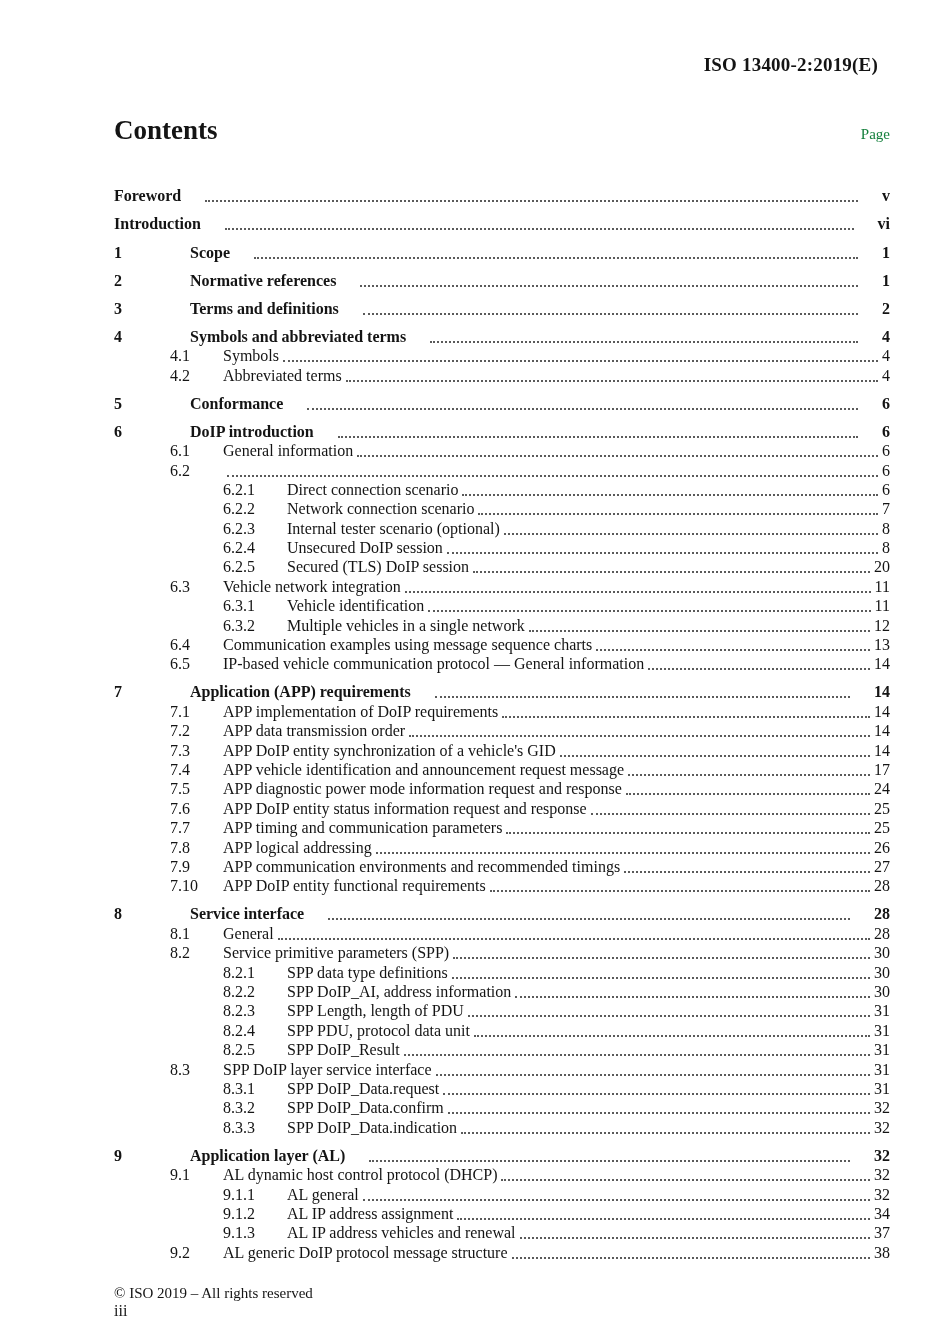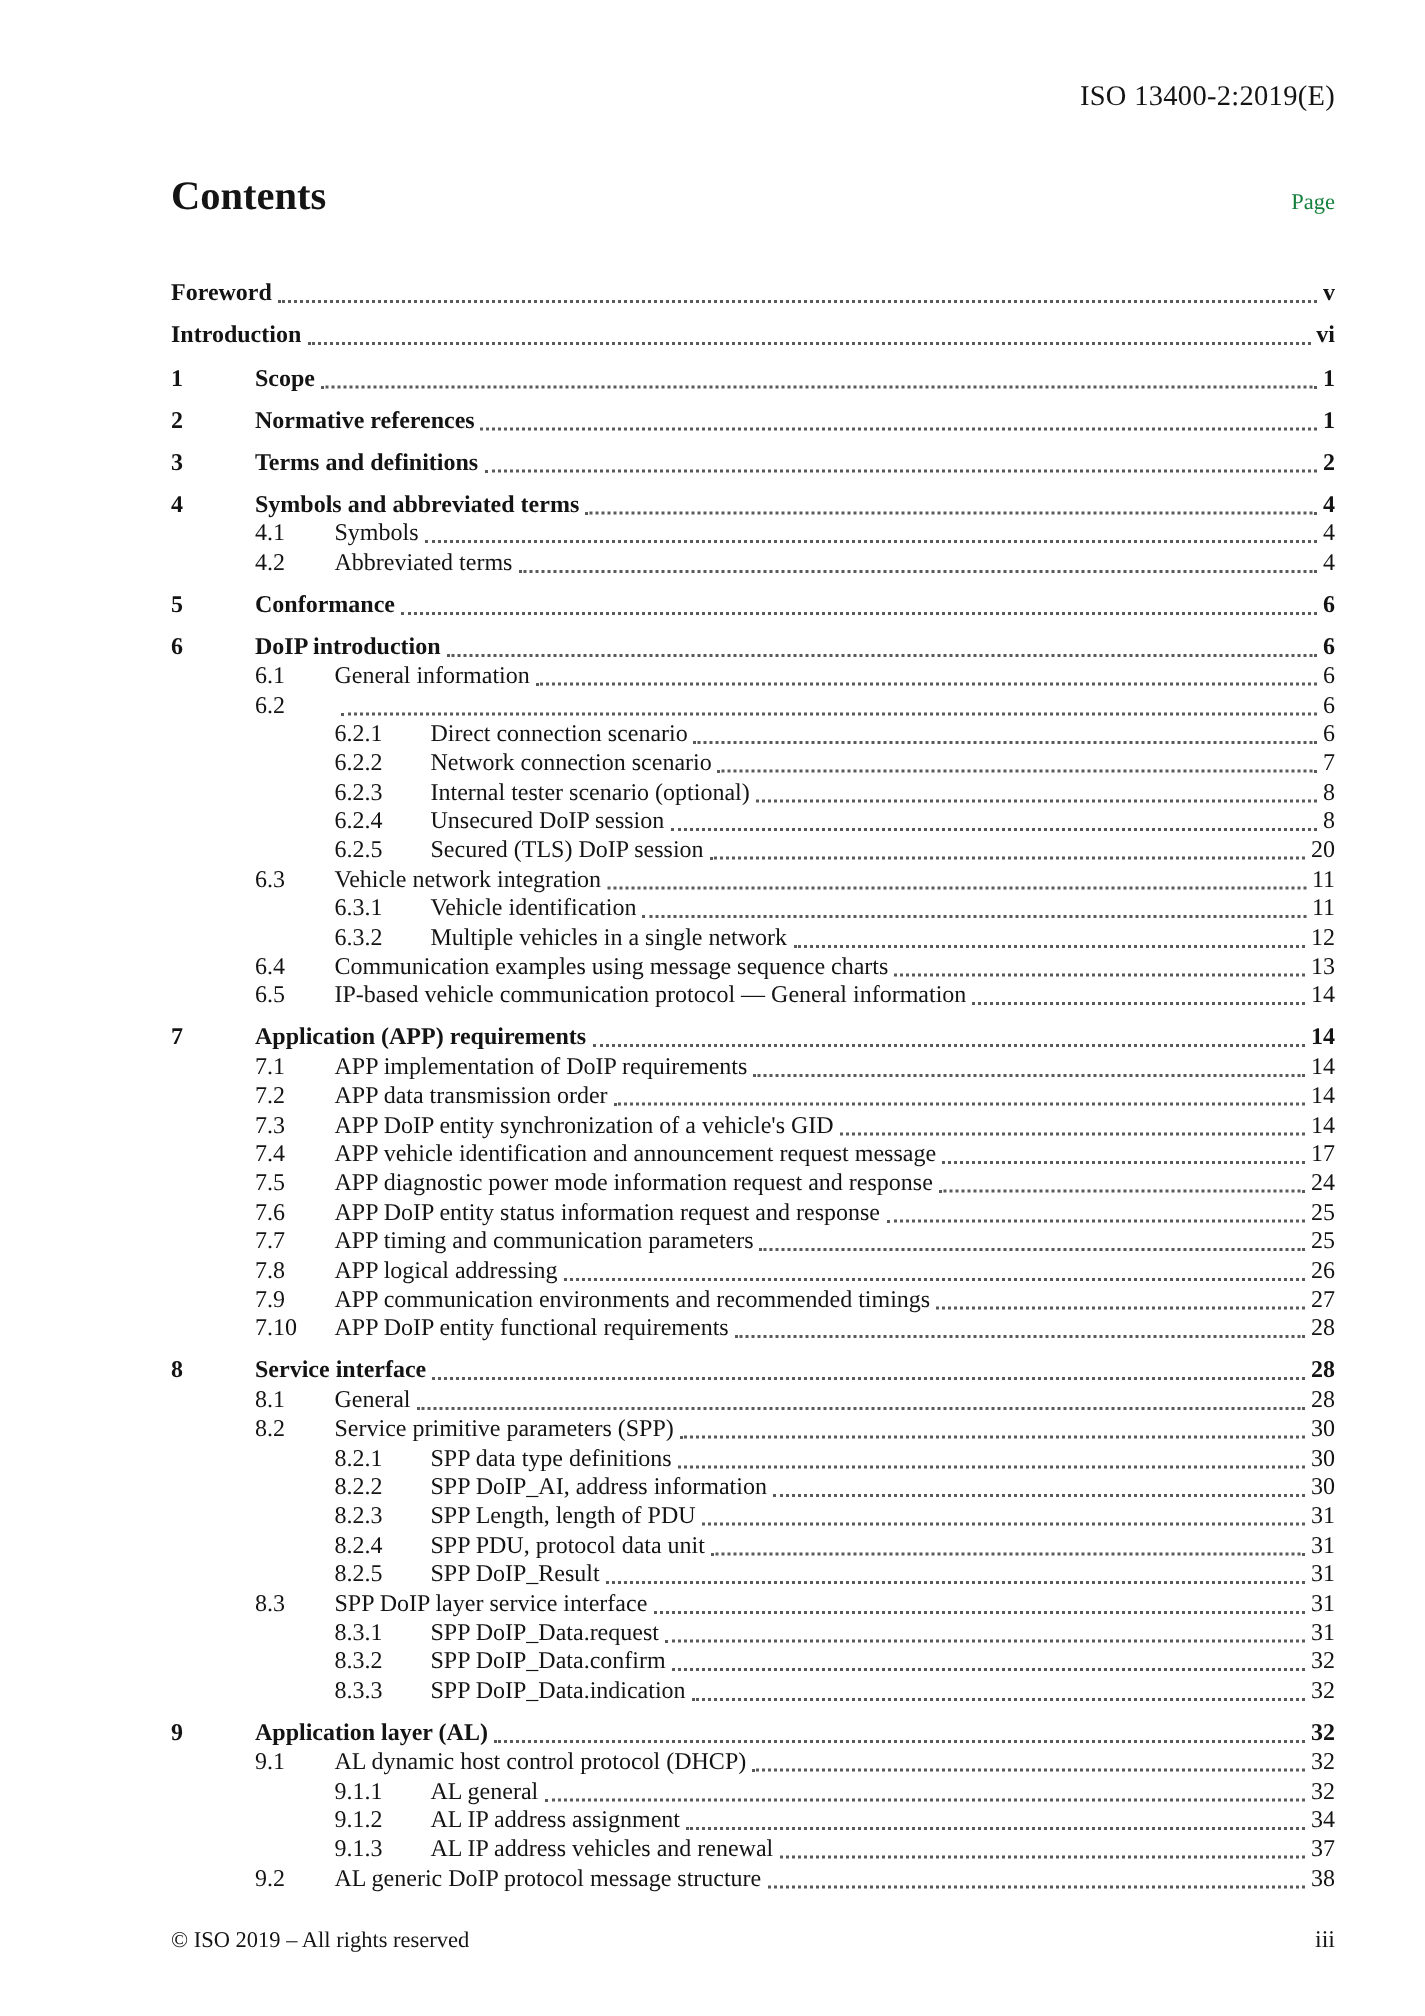--- a/index.html
+++ b/index.html
@@ -4,54 +4,55 @@
 <style>
   html, body { margin: 0; padding: 0; background: #ffffff; }
   body {
     width: 950px; height: 1344px;
     position: relative;
     font-family: "Liberation Serif", serif;
     color: #141414;
     overflow: hidden;
   }
   .doc-ref {
-    position: absolute; top: 54px; right: 60px;
-    font-size: 19px; font-weight: normal; letter-spacing: 0.2px; text-align: right;
+    position: absolute; top: 54px; right: 72px;
+    font-size: 19px; font-weight: bold; letter-spacing: 0.2px; text-align: right;
   }
   .contents-row {
     position: absolute; top: 115px; left: 114px; right: 60px;
     display: flex; justify-content: space-between; align-items: baseline;
   }
   .contents-title { font-size: 27px; font-weight: bold; }
   .page-label { font-size: 15px; color: #15803d; }
   .toc {
     position: absolute; top: 186px; left: 114px; right: 60px;
   }
   .row {
     display: flex; align-items: flex-end;
     height: 19.4px; font-size: 16px; white-space: nowrap;
   }
-  .row.bold { font-weight: bold; margin-top: 8.7px; }
+  .row.bold { font-weight: bold; margin-top: 8.7px; gap: 20px; }
   .row.first { margin-top: 0; }
   .num { flex: 0 0 auto; }
   .lvl1 .num { width: 56px; }
   .lvl2 { padding-left: 56px; } .lvl2 .num { width: 53px; }
   .lvl3 { padding-left: 109px; } .lvl3 .num { width: 64px; }
   .title { flex: 0 1 auto; }
   .leader {
     flex: 1 1 auto; min-width: 12px;
     border-bottom: 2px dotted #5a5a5a;
     margin: 0 4px 3px 4px;
     align-self: flex-end;
   }
   .pg { flex: 0 0 auto; text-align: right; }
   .footer {
     position: absolute; top: 1285px; left: 114px; right: 60px;
     display: flex; justify-content: space-between; align-items: baseline;
     font-size: 15px;
+    flex-direction: column;
   }
   .footer .pgnum { font-size: 16px; font-family: Liberation Serif, serif; }
 </style>
 </head>
 <body>
 
 <div class="doc-ref">ISO 13400-2:2019(E)</div>
 
 <div class="contents-row">
   <span class="contents-title">Contents</span>

